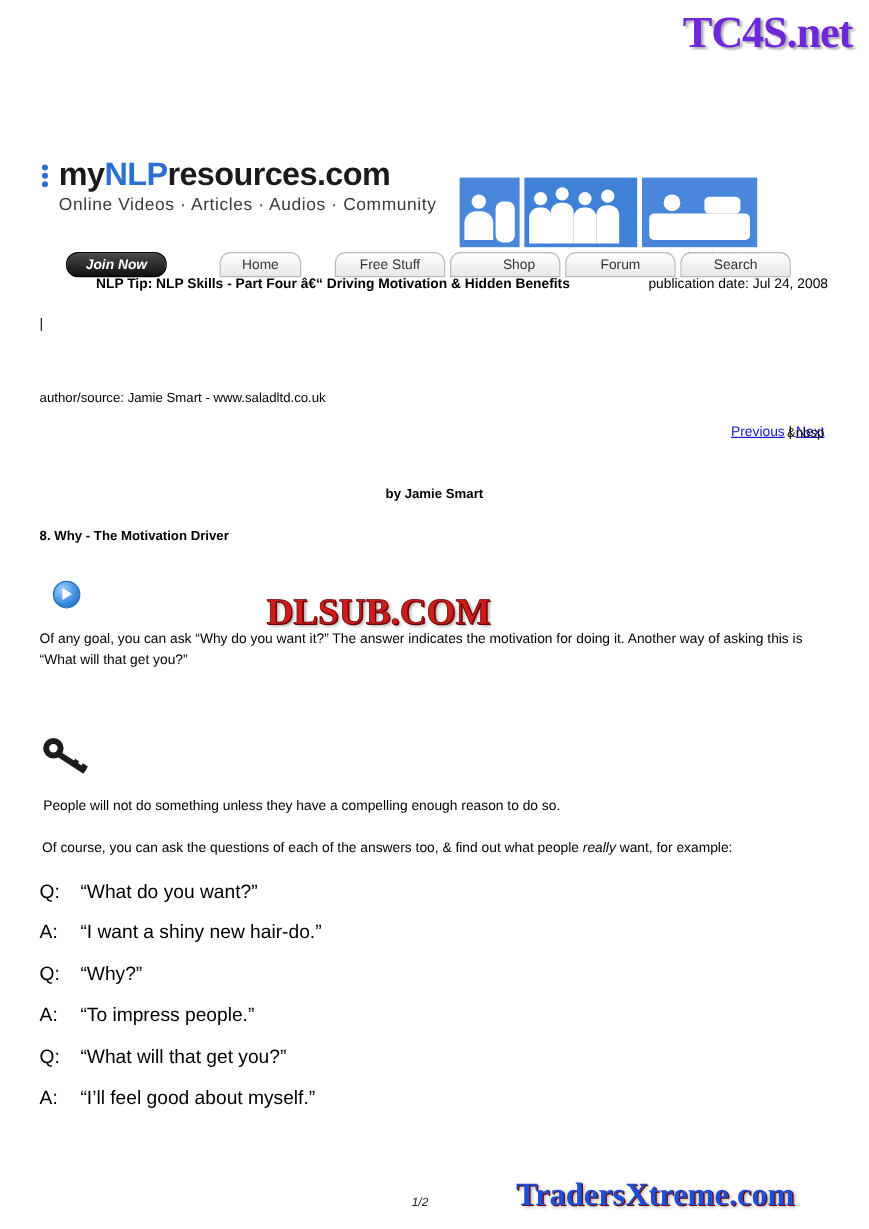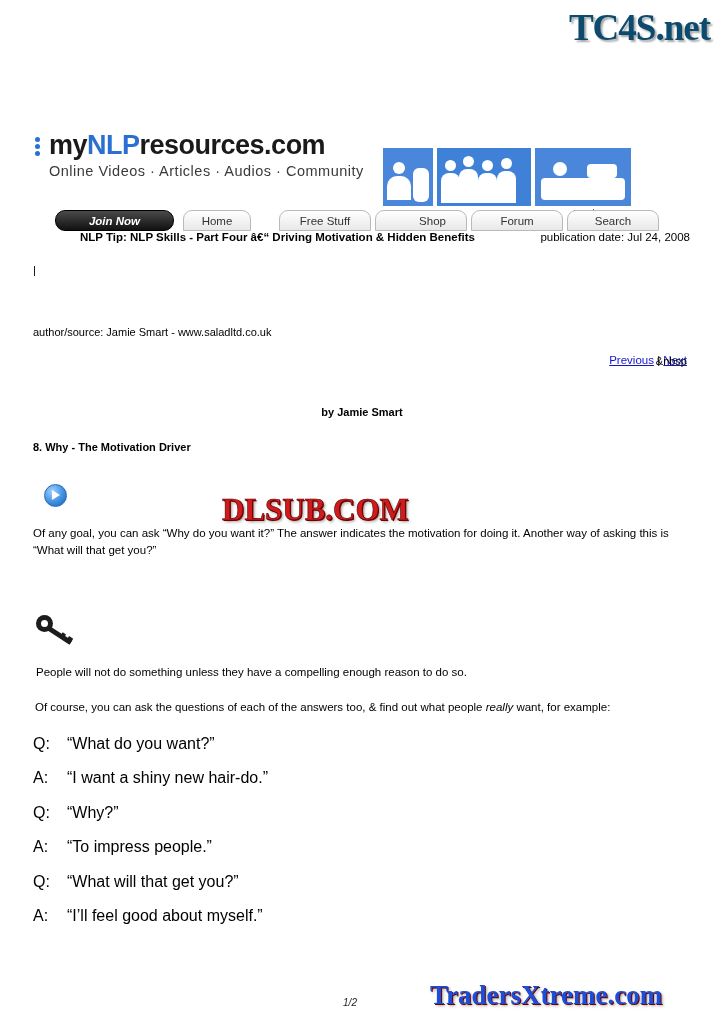--- a/index.html
+++ b/index.html
@@ -17,21 +17,21 @@
   }
 
   
   .wm-top {
     position: absolute;
     top: 6px;
     right: 14px;
     font-family: "Liberation Serif", serif;
     font-size: 37px;
     font-weight: bold;
-    color: #0c4a6e;
+    color: #6d28d9;
     letter-spacing: -1px;
     text-shadow: 2px 2px 2px rgba(0,0,0,0.35);
   }
   .wm-mid {
     position: absolute;
     top: 492px;
     left: 222px;
     font-family: "Liberation Serif", serif;
     font-size: 31px;
     font-weight: bold;
@@ -371,21 +371,21 @@
     </div>
     <div class="bimg three">
       <div class="silhouette" style="left:6px;top:30px;width:84px;height:22px;border-radius:4px;"></div>
       <div class="silhouette" style="left:18px;top:14px;width:14px;height:14px;border-radius:50%;"></div>
       <div class="silhouette" style="left:52px;top:16px;width:30px;height:14px;border-radius:4px;"></div>
     </div>
     <div class="members-log">Members Log In</div>
   </div>
 
   <div class="navbar">
-    <div class="nav-btn join" style="left:20px;  width:119px;">Join Now</div>
+    <div class="nav-btn join" style="left:20px;  width:84px;">Join Now</div>
     <div class="nav-btn" style="left:148px; width:68px;">Home</div>
     <div class="nav-btn" style="left:244px; width:92px;">Free Stuff</div>
     <div class="nav-btn" style="left:340px; width:92px;padding-left:23px;">Shop</div>
     <div class="nav-btn" style="left:436px; width:92px;">Forum</div>
     <div class="nav-btn" style="left:532px; width:92px;">Search</div>
   </div>
 </div>
 
 <div class="title-row">
   <div class="title-main">NLP Tip: NLP Skills - Part Four â€“ Driving Motivation &amp; Hidden Benefits</div>

